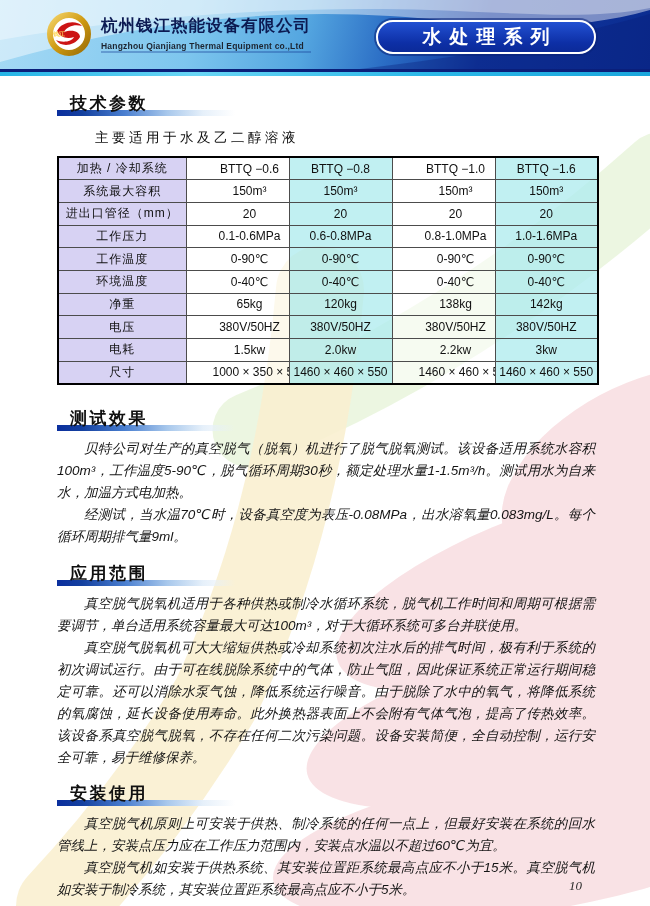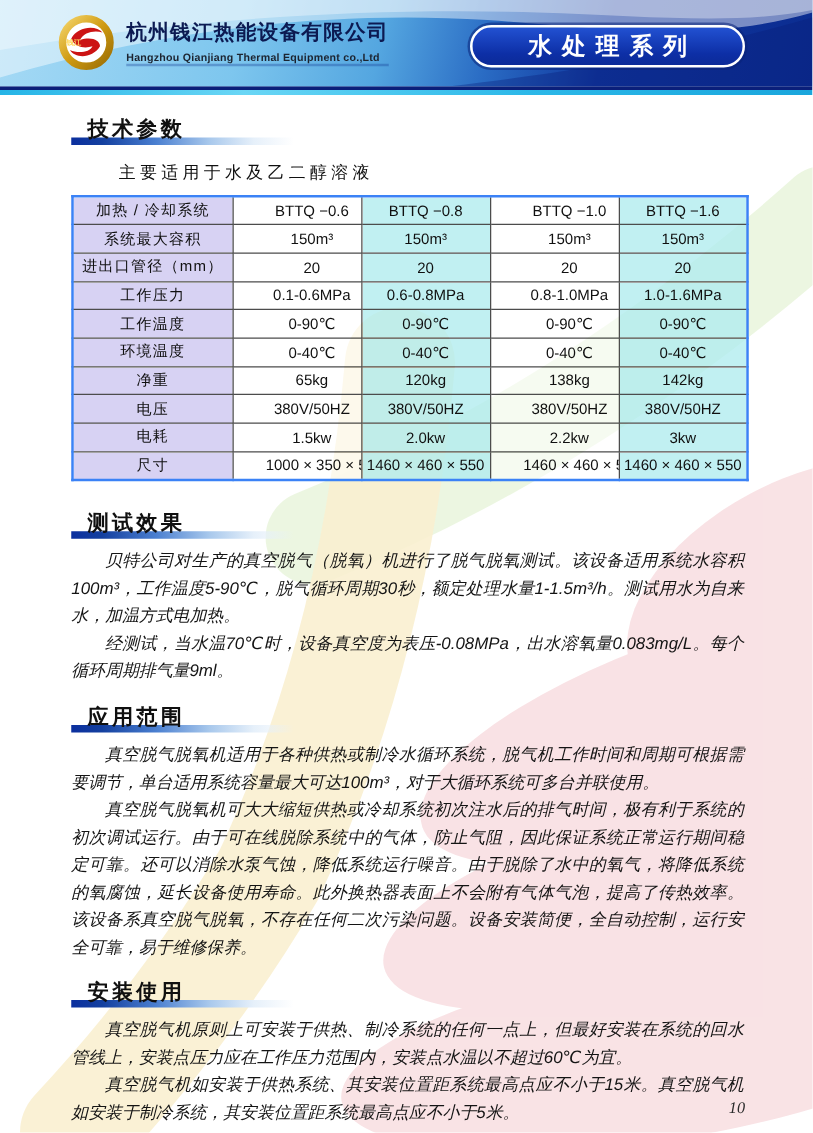--- a/index.html
+++ b/index.html
@@ -35,33 +35,33 @@
   .sec .txt { position:relative; z-index:1; font-size:17px; font-weight:bold; color:#101010;
               letter-spacing:2.5px; padding-left:13px; }
   .sec .bar { height:6px; margin-top:-5px; width:178px;
               background:linear-gradient(90deg,#0b2f9e 0%,#14409f 14%,#4a7fd0 38%,#a8c8ec 62%,#e6f0fa 82%,rgba(255,255,255,0) 100%); }
   .subtitle { margin:13px 0 0 95px; font-size:13.5px; color:#101010; letter-spacing:3.5px; }
   
   .tbl-wrap { margin:9px 0 0 57px; }
   table { border-collapse:collapse; table-layout:fixed; width:540px; }
   th,td { border:1px solid #4c4c4c; text-align:center; font-weight:normal;
           font-size:12px; color:#101010; height:22.7px; padding:0 2px; overflow:hidden; white-space:nowrap; }
-  table { border:2px solid #3b82f6; }
+  table { border:2px solid #000000; }
   .lbl { background:rgba(213,208,242,0.95); letter-spacing:1px; }
   .v0  { background:rgba(255,255,255,0.55);padding-left:26px; }
   .v1  { background:rgba(176,236,238,0.78); }
   
   .paras { margin:7px 55px 0 57px; text-align:justify;font-style:italic; }
   .paras p { text-indent:2em; font-size:13.5px; line-height:22px; color:#141414; }
   
   .mt-sec1 { margin-top:16px; }
   .mt-sec2 { margin-top:22px; }
   .mt-sec3 { margin-top:14px; }
   .mt-sec4 { margin-top:13px; }
-  .page-num { position:absolute; right:54px; bottom:12px; z-index:1;
+  .page-num { position:absolute; right:68px; bottom:12px; z-index:1;
               font-family:"Liberation Serif","DejaVu Serif",serif; font-style:italic;
               font-size:13px; color:#2c2c2c; }
 </style>
 </head>
 <body>
 
 <svg class="watermark" viewBox="0 0 650 906" width="650" height="906">
   <path d="M250,430 Q470,340 660,170" stroke="#e9f4dc" stroke-width="75" fill="none" stroke-linecap="round" opacity="0.85"></path>
   <path d="M320,290 Q300,520 215,700 Q150,810 60,906" stroke="#faf0d0" stroke-width="88" fill="none" stroke-linecap="round" opacity="0.9"></path>
   <g fill="#f8dee1" opacity="0.85">

